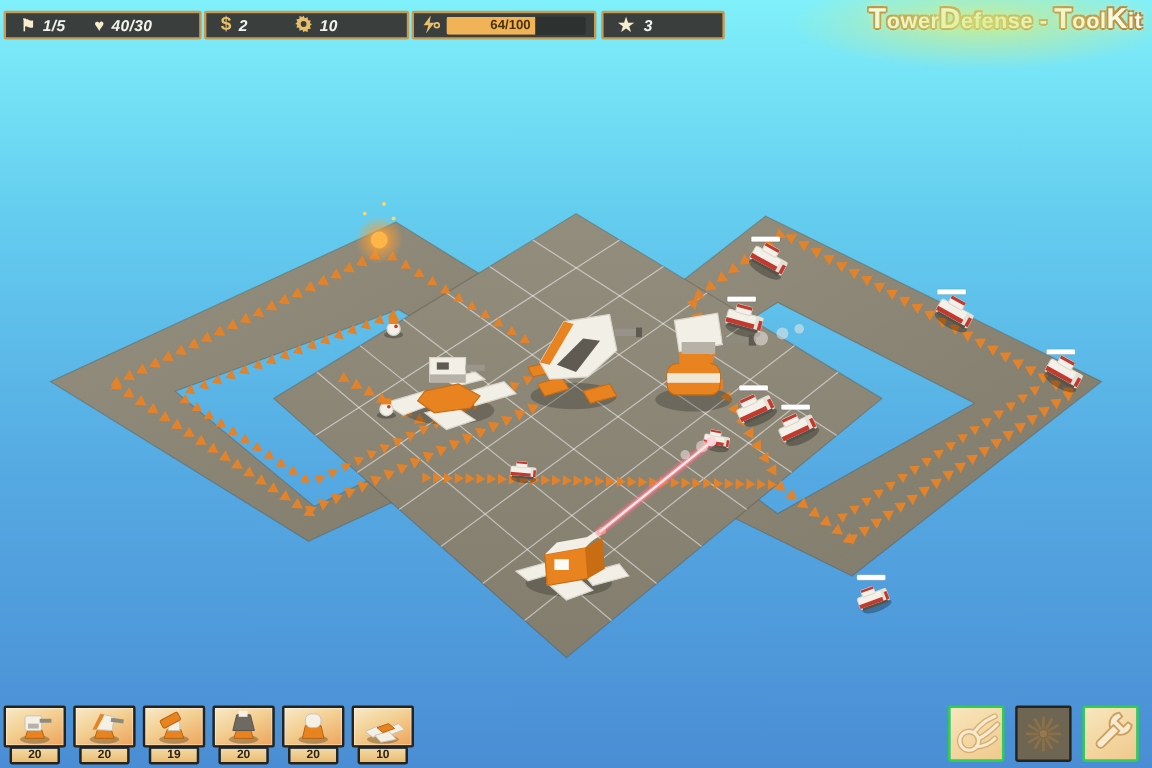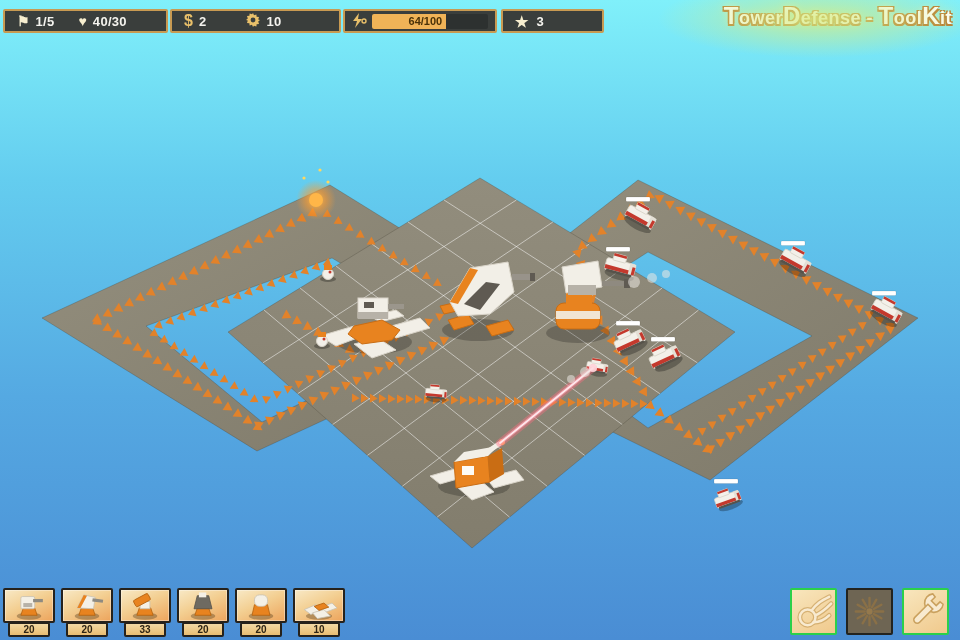--- a/index.html
+++ b/index.html
@@ -7,21 +7,21 @@
     font-family:"Liberation Sans",sans-serif;
     background:linear-gradient(180deg,#80f0fa 0%,#64cdef 28%,#55a9e2 62%,#4a8dd4 100%);}
   #scene-svg{position:absolute;left:0;top:0;}
   
   .topseg{position:absolute;top:9px;height:24px;background:#3a3e3c;border:2px solid #c89a52;
     border-radius:2px;display:flex;align-items:center;box-sizing:border-box;color:#f4f3ee;
     font-weight:bold;font-size:13px;}
   .grp{display:flex;align-items:center;gap:6px;}
   .gicon{font-size:14px;line-height:1;color:#f7eecf;}
   .gold{color:#e9c06a;}
-  .val{letter-spacing:.3px;}
+  .val{letter-spacing:.3px;font-style:italic;}
   #seg-wave{left:3px;width:165px;gap:24px;padding-left:12px;}
   #seg-money{left:170px;width:171px;gap:40px;padding-left:12px;}
   #seg-energy{left:343px;width:154px;padding:0 7px;gap:5px;}
   #seg-stars{left:501px;width:103px;gap:8px;padding-left:12px;}
   .energy-track{position:relative;flex:1;height:15px;background:#2d3130;border-radius:2px;overflow:hidden;}
   .energy-fill{position:absolute;left:0;top:0;bottom:0;background:#f0b357;display:flex;
     align-items:center;justify-content:flex-end;padding-right:4px;box-sizing:border-box;
     font-size:11px;color:#4a3208;font-weight:bold;}
   
   .logo-glow{position:absolute;top:-22px;right:-26px;width:320px;height:78px;pointer-events:none;
@@ -588,21 +588,21 @@
       </div>
       <div class="build-btn" style="left: 119px;">
         <div class="thumb">
           <svg viewBox="0 0 48 38">
             <ellipse cx="24" cy="32" rx="15" ry="4.5" fill="rgba(70,50,20,.35)"></ellipse>
             <polygon points="14,31 34,31 31,22 17,22" fill="#e8831f" stroke="#b4620f"></polygon>
             <rect x="18" y="14" width="12" height="9" fill="#f4f0e6" stroke="#c9c2b2"></rect>
             <rect x="10" y="8" width="20" height="9" rx="2" fill="#e8831f" stroke="#b4620f" transform="rotate(-28 20 12)"></rect>
           </svg>
         </div>
-        <div class="cost">33</div>
+        <div class="cost">19</div>
       </div>
       <div class="build-btn" style="left: 177px;">
         <div class="thumb">
           <svg viewBox="0 0 48 38">
             <ellipse cx="24" cy="32" rx="15" ry="4.5" fill="rgba(70,50,20,.35)"></ellipse>
             <polygon points="14,31 34,31 31,22 17,22" fill="#e8831f" stroke="#b4620f"></polygon>
             <polygon points="13,23 17,7 31,7 35,23" fill="#6e6a61" stroke="#55514a"></polygon>
             <rect x="19" y="3" width="9" height="6" fill="#f4f0e6"></rect>
           </svg>
         </div>

